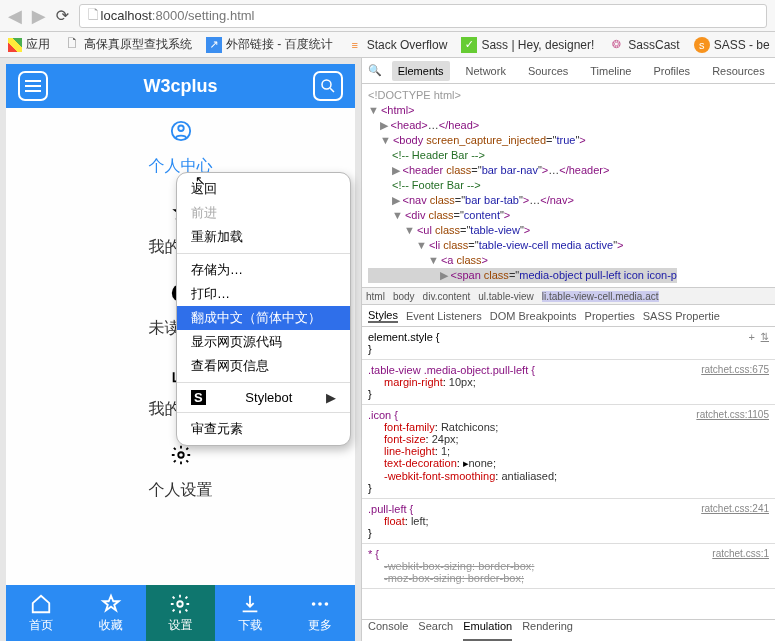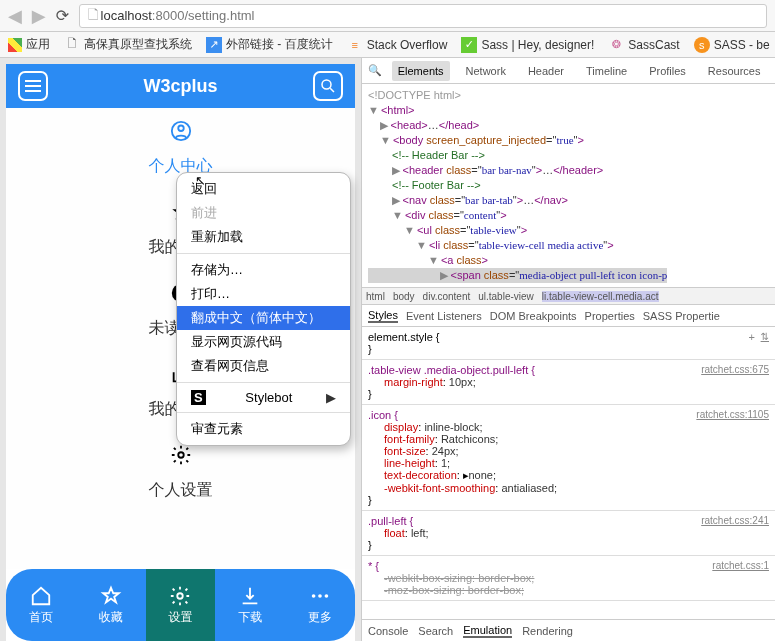--- a/index.html
+++ b/index.html
@@ -26,21 +26,21 @@
 .app-title { font-weight: bold; font-size: 18px; }
 .hamburger, .search-ico { width: 30px; height: 30px; border: 2px solid #fff; border-radius: 7px; display: flex; align-items: center; justify-content: center; }
 .hamburger span { display: block; width: 16px; height: 2px; background: #fff; box-shadow: 0 -5px 0 #fff, 0 5px 0 #fff; }
 .search-ico svg { width: 18px; height: 18px; }
 
 .menu-list { flex: 1; background: #fefefe; }
 .menu-item { display: flex; align-items: center; padding: 12px 18px; font-size: 16px; color: #333; gap: 14px; flex-direction: column; }
 .menu-item.active { color: #2b8bf3; }
 .menu-ico { width: 22px; height: 22px; display: flex; align-items: center; justify-content: center; }
 
-.app-footer { background: #2b8bf3; height: 72px; display: flex; border-radius: 26px; }
+.app-footer { background: #2b8bf3; height: 56px; display: flex; }
 .foot-item { flex: 1; display: flex; flex-direction: column; align-items: center; justify-content: center; color: #fff; font-size: 12px; gap: 2px; }
 .foot-item.active { background: #0f766e; }
 .foot-ico { width: 22px; height: 22px; }
 
 
 .context-menu { position: absolute; left: 176px; top: 114px; width: 175px; background: #fff; border: 1px solid #b8b8b8; border-radius: 11px; box-shadow: 2px 4px 10px rgba(0,0,0,0.25); padding: 4px 0; font-size: 13px; z-index: 20; }
 .ctx-item { padding: 3px 14px; color: #000; display: flex; justify-content: space-between; align-items: center; }
 .ctx-item.disabled { color: #aaa; }
 .ctx-item.highlighted { background: #2f6fea; color: #fff; }
 .ctx-sep { height: 1px; background: #ddd; margin: 4px 0; }
@@ -49,21 +49,21 @@
 
 .devtools { flex: 1; background: #fff; border-left: 1px solid #ccc; display: flex; flex-direction: column; font-size: 11px; overflow: hidden; }
 .dt-tabs { height: 26px; display: flex; align-items: center; border-bottom: 1px solid #ccc; padding: 0 6px; gap: 10px; color: #555; }
 .dt-tabs .t { padding: 4px 6px; }
 .dt-tabs .t.active { background: #ddd; border-radius: 2px; color: #000; }
 .dt-search-ico { color: #888; }
 
 .dom-tree { padding: 4px 6px; font-family: Menlo, monospace; font-size: 11px; line-height: 15px; color: #333; overflow: hidden; }
 .dom-tree .tag { color: #881280; }
 .dom-tree .attr { color: #994500; }
-.dom-tree .val { color: #1a1aa6; font-family: Liberation Serif, serif; }
+.dom-tree .val { color: #1a1aa6; }
 .dom-tree .doctype { color: #999; }
 .dom-tree .comment { color: #236e25; }
 .dom-tree .sel { background: #d4d4d4; display: inline-block; }
 .ind1 { padding-left: 12px; } .ind2 { padding-left: 24px; } .ind3 { padding-left: 36px; } .ind4 { padding-left: 48px; } .ind5 { padding-left: 60px; } .ind6 { padding-left: 72px; }
 .tri { color: #888; margin-right: 2px; }
 
 .breadcrumb-dt { height: 18px; border-top: 1px solid #ccc; border-bottom: 1px solid #ccc; display: flex; align-items: center; font-family: Menlo, monospace; font-size: 10px; color: #555; padding: 0 4px; gap: 8px; background: #f2f2f2; overflow: hidden; white-space: nowrap; }
 .breadcrumb-dt span:last-child { background: #cce; }
 
 .styles-tabs { height: 22px; border-bottom: 1px solid #ccc; display: flex; align-items: center; gap: 8px; padding: 0 6px; font-size: 11px; color: #555; }
@@ -72,21 +72,21 @@
 .styles-body { flex: 1; overflow: hidden; font-family: Menlo, monospace; font-size: 11px; }
 .rule { border-bottom: 1px solid #ddd; padding: 4px 6px; position: relative; }
 .rule .selector { color: #881280; }
 .rule .src { position: absolute; right: 6px; top: 4px; color: #888; text-decoration: underline; font-size: 10px; }
 .rule .prop { color: #c80000; }
 .rule .pval { color: #333; }
 .rule .decl { padding-left: 16px; }
 .rule .strike { text-decoration: line-through; color:#999; }
 .rule .plus { position: absolute; right: 20px; top: 4px; color: #888; }
 
-.drawer-tabs { height: 22px; border-top: 1px solid #ccc; display: flex; align-items: center; gap: 10px; padding: 0 6px; font-size: 11px; color: #555; }
+.drawer-tabs { height: 22px; border-top: 1px solid #ccc; display: flex; gap: 10px; padding: 0 6px; font-size: 11px; color: #555; }
 .drawer-tabs .dt.active { border-bottom: 2px solid #666; color: #000; }
 </style>
 </head>
 <body>
 
 <div class="browser-toolbar">
   <span class="nav-arrow">◀</span>
   <span class="nav-arrow">▶</span>
   <span class="reload">⟳</span>
   <div class="url-bar">
@@ -249,21 +249,21 @@
       <div class="ctx-sep"></div>
       <div class="ctx-item">审查元素</div>
     </div>
   </div>
 
   <div class="devtools">
     <div class="dt-tabs">
       <span class="dt-search-ico">🔍</span>
       <span class="t active">Elements</span>
       <span class="t">Network</span>
-      <span class="t">Header</span>
+      <span class="t">Sources</span>
       <span class="t">Timeline</span>
       <span class="t">Profiles</span>
       <span class="t">Resources</span>
 
     </div>
 
     <div class="dom-tree">
       <div class="doctype">&lt;!DOCTYPE html&gt;</div>
       <div><span class="tri">▼</span><span class="tag">&lt;html&gt;</span></div>
       <div class="ind1"><span class="tri">▶</span><span class="tag">&lt;head&gt;</span>…<span class="tag">&lt;/head&gt;</span></div>
@@ -304,21 +304,20 @@
       </div>
       <div class="rule">
         <span class="selector">.table-view .media-object.pull-left {</span>
         <span class="src">ratchet.css:675</span>
         <div class="decl"><span class="prop">margin-right</span>: <span class="pval">10px;</span></div>
         <div>}</div>
       </div>
       <div class="rule">
         <span class="selector">.icon {</span>
         <span class="src">ratchet.css:1105</span>
-        <div class="decl"><span class="prop">display</span>: <span class="pval">inline-block;</span></div>
         <div class="decl"><span class="prop">font-family</span>: <span class="pval">Ratchicons;</span></div>
         <div class="decl"><span class="prop">font-size</span>: <span class="pval">24px;</span></div>
         <div class="decl"><span class="prop">line-height</span>: <span class="pval">1;</span></div>
         <div class="decl"><span class="prop">text-decoration</span>: ▸<span class="pval">none;</span></div>
         <div class="decl"><span class="prop">-webkit-font-smoothing</span>: <span class="pval">antialiased;</span></div>
         <div>}</div>
       </div>
       <div class="rule">
         <span class="selector">.pull-left {</span>
         <span class="src">ratchet.css:241</span>

